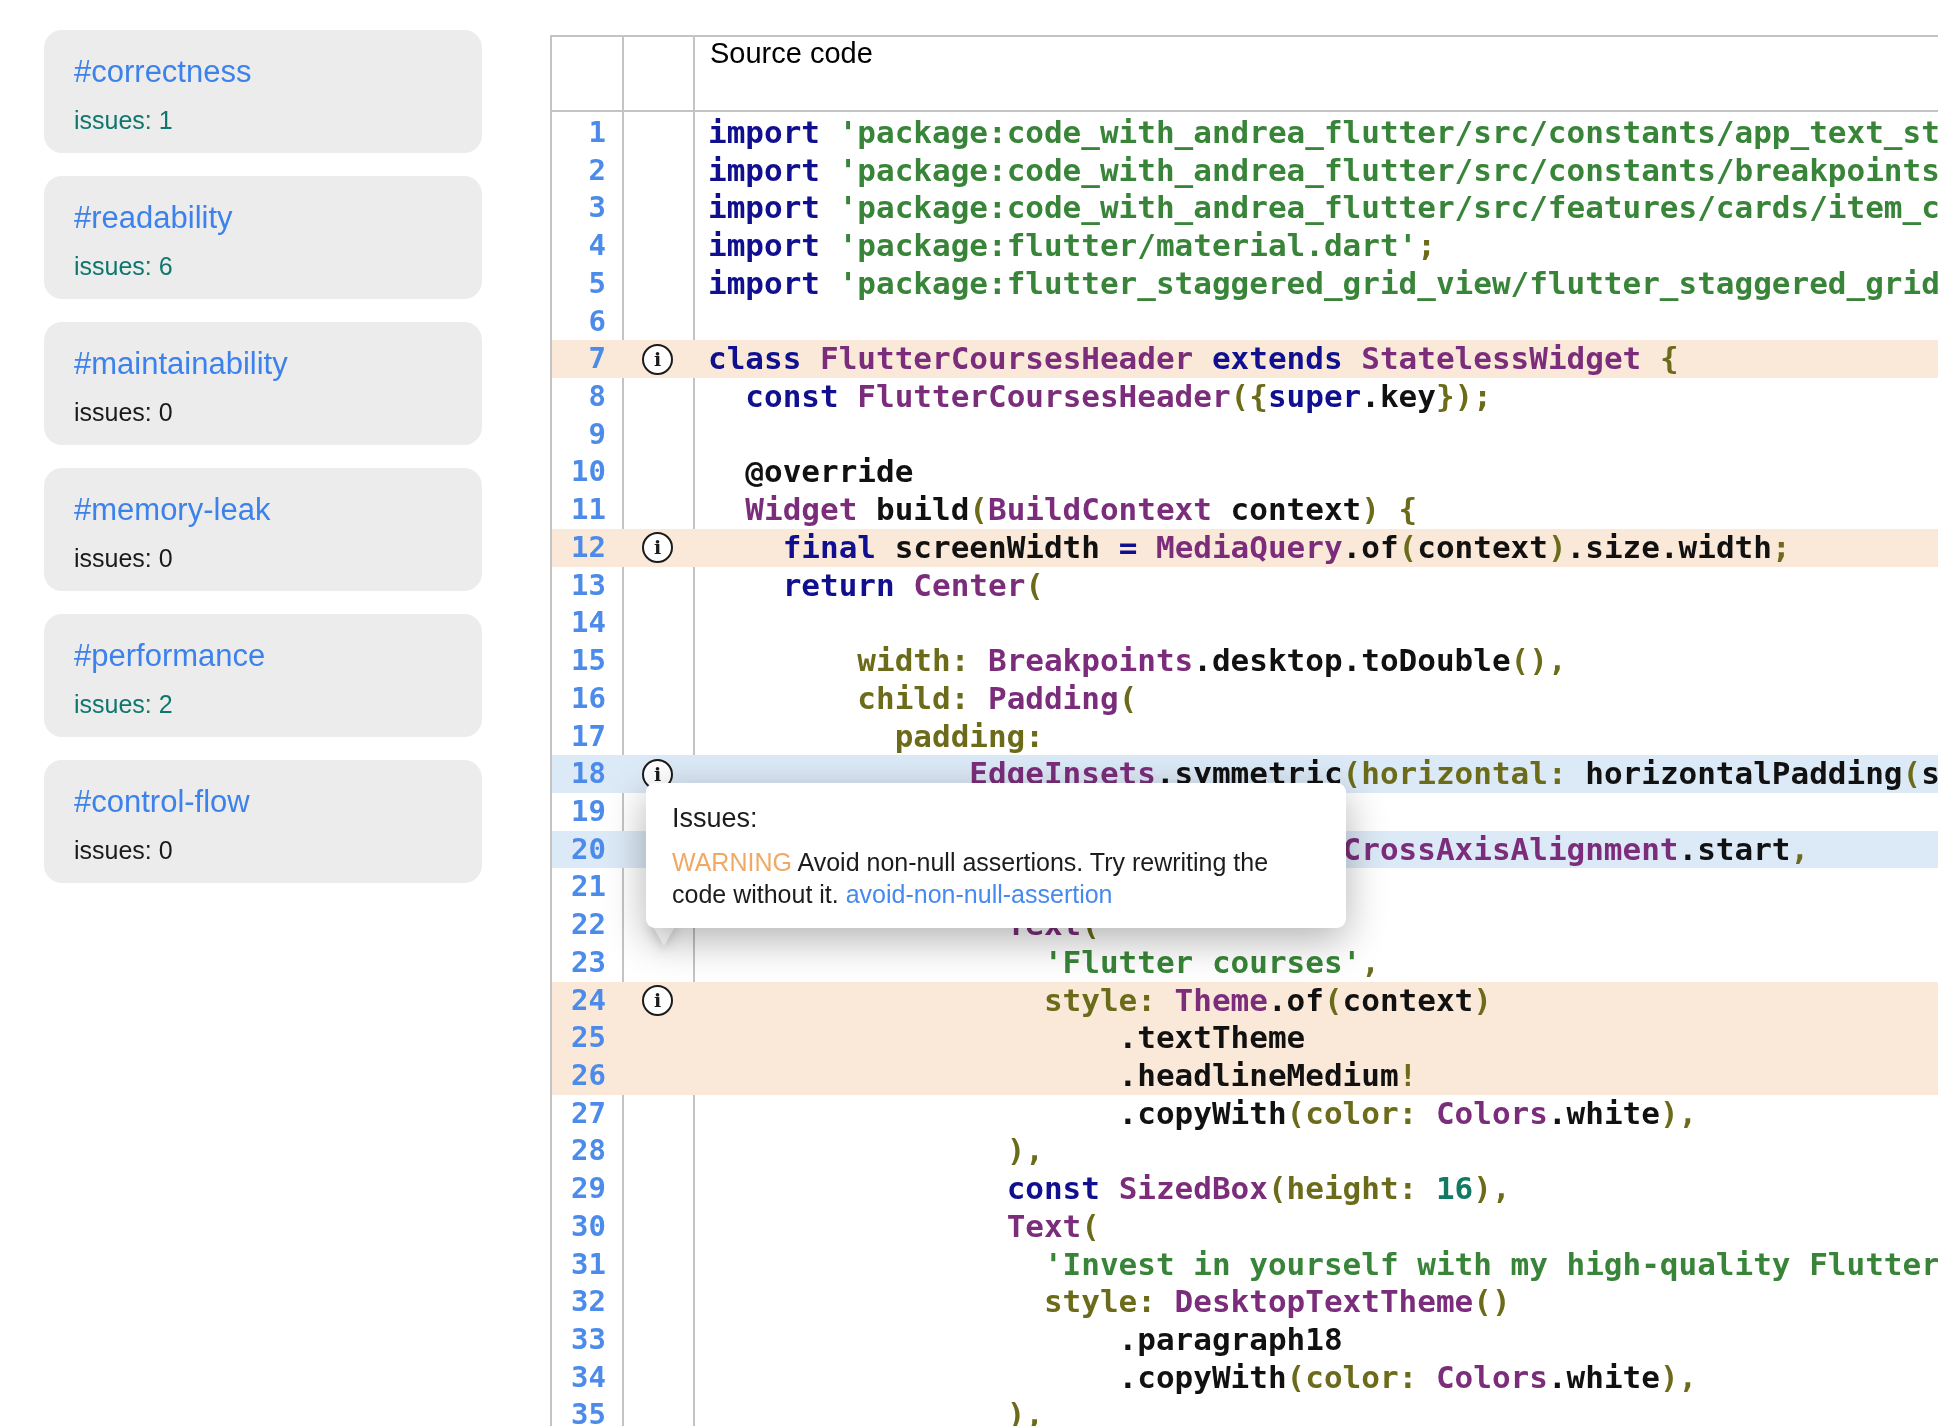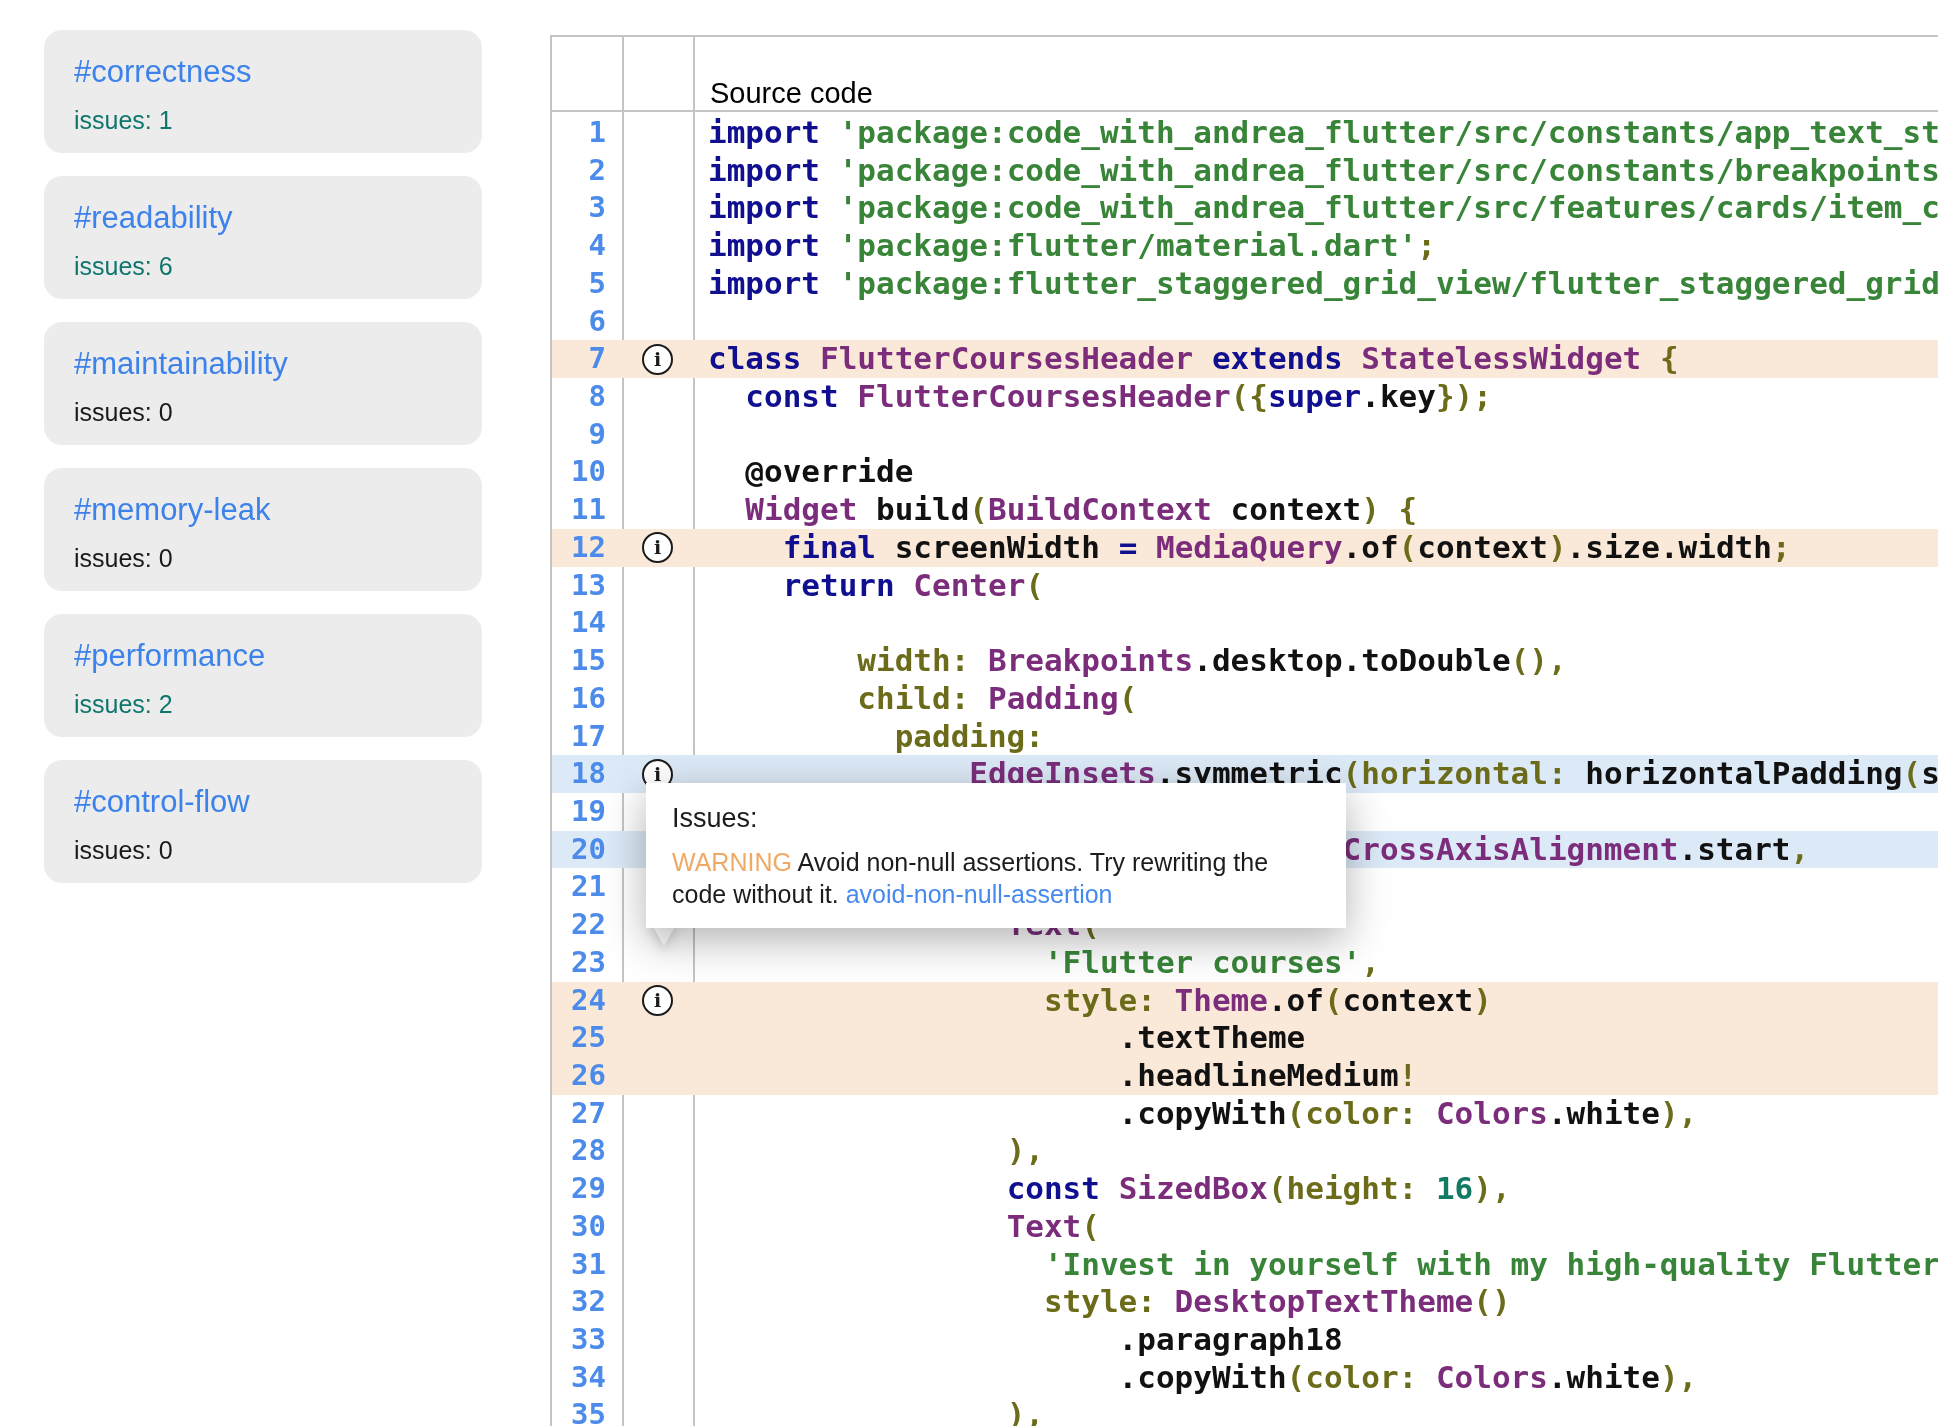--- a/index.html
+++ b/index.html
@@ -10,21 +10,21 @@
   .sidebar { position:absolute; left:44px; top:30px; width:438px; }
   .tag-card { background:#ececec; border-radius:18px; height:123px; margin-bottom:23px;
     padding:24px 30px; }
   .tag-title { font-size:31px; color:#3d82ea; cursor:pointer; }
   .tag-issues { font-size:25px; margin-top:16px; color:#1a1a1a; }
   .tag-issues.has-issues { color:#0f766e; }
 
   
   .code-table { position:absolute; left:550px; top:35px; right:0; bottom:0;
     border-left:2px solid #c4c4c4; border-top:2px solid #c4c4c4; background:#fff; }
-  .code-header { height:75px; border-bottom:2px solid #c4c4c4; display:flex; align-items:flex-end;
+  .code-header { height:75px; border-bottom:2px solid #c4c4c4; display:flex; align-items:flex-start;
     padding-left:158px; font-size:29px; color:#000; }
   .col-border-a, .col-border-b { position:absolute; top:0; bottom:0; width:2px; background:#c4c4c4; }
   .col-border-a { left:70px; }
   .col-border-b { left:141px; }
 
   .code-rows { position:absolute; top:77px; left:0; right:0; bottom:0; }
   .code-row { display:flex; height:37.72px; position:relative; }
   .code-row.hl-warn { background:#fae9d8; }
   .code-row.hl-info { background:#dce9f6; }
   .cell-num { width:70px; flex:0 0 70px; text-align:right; padding-right:16px;
@@ -43,21 +43,21 @@
   
   .tk-k { color:#0f0f8f; }
   .tk-t { color:#7b2d7b; }
   .tk-s { color:#388438; }
   .tk-p { color:#6b6b1a; }
   .tk-n { color:#117a62; }
   .tk-d { color:#111111;text-align:center; }
 
   
   .tooltip { position:absolute; left:646px; top:783px; width:700px; min-height:137px;
-    background:#ffffff; border-radius:0; padding:20px 26px 18px 26px; z-index:10;
+    background:#ffffff; border-radius:9px; padding:20px 26px 18px 26px; z-index:10;
     box-shadow:0 12px 40px rgba(0,0,0,0.30); }
   .tooltip-title { font-size:27px; color:#1c1c1c; margin-bottom:12px; }
   .tooltip-body { font-size:25px; line-height:32px; color:#1c1c1c; }
   .severity { color:#efa965; }
   .rule-link { color:#4689ef; text-decoration:none; cursor:pointer; }
   .tooltip-caret { position:absolute; left:648px; top:918px; z-index:9;
     width:0; height:0; border-left:16px solid transparent; border-right:16px solid transparent;
     border-top:28px solid #ffffff; filter:drop-shadow(0 4px 6px rgba(0,0,0,0.18)); }
 </style>
 </head>

